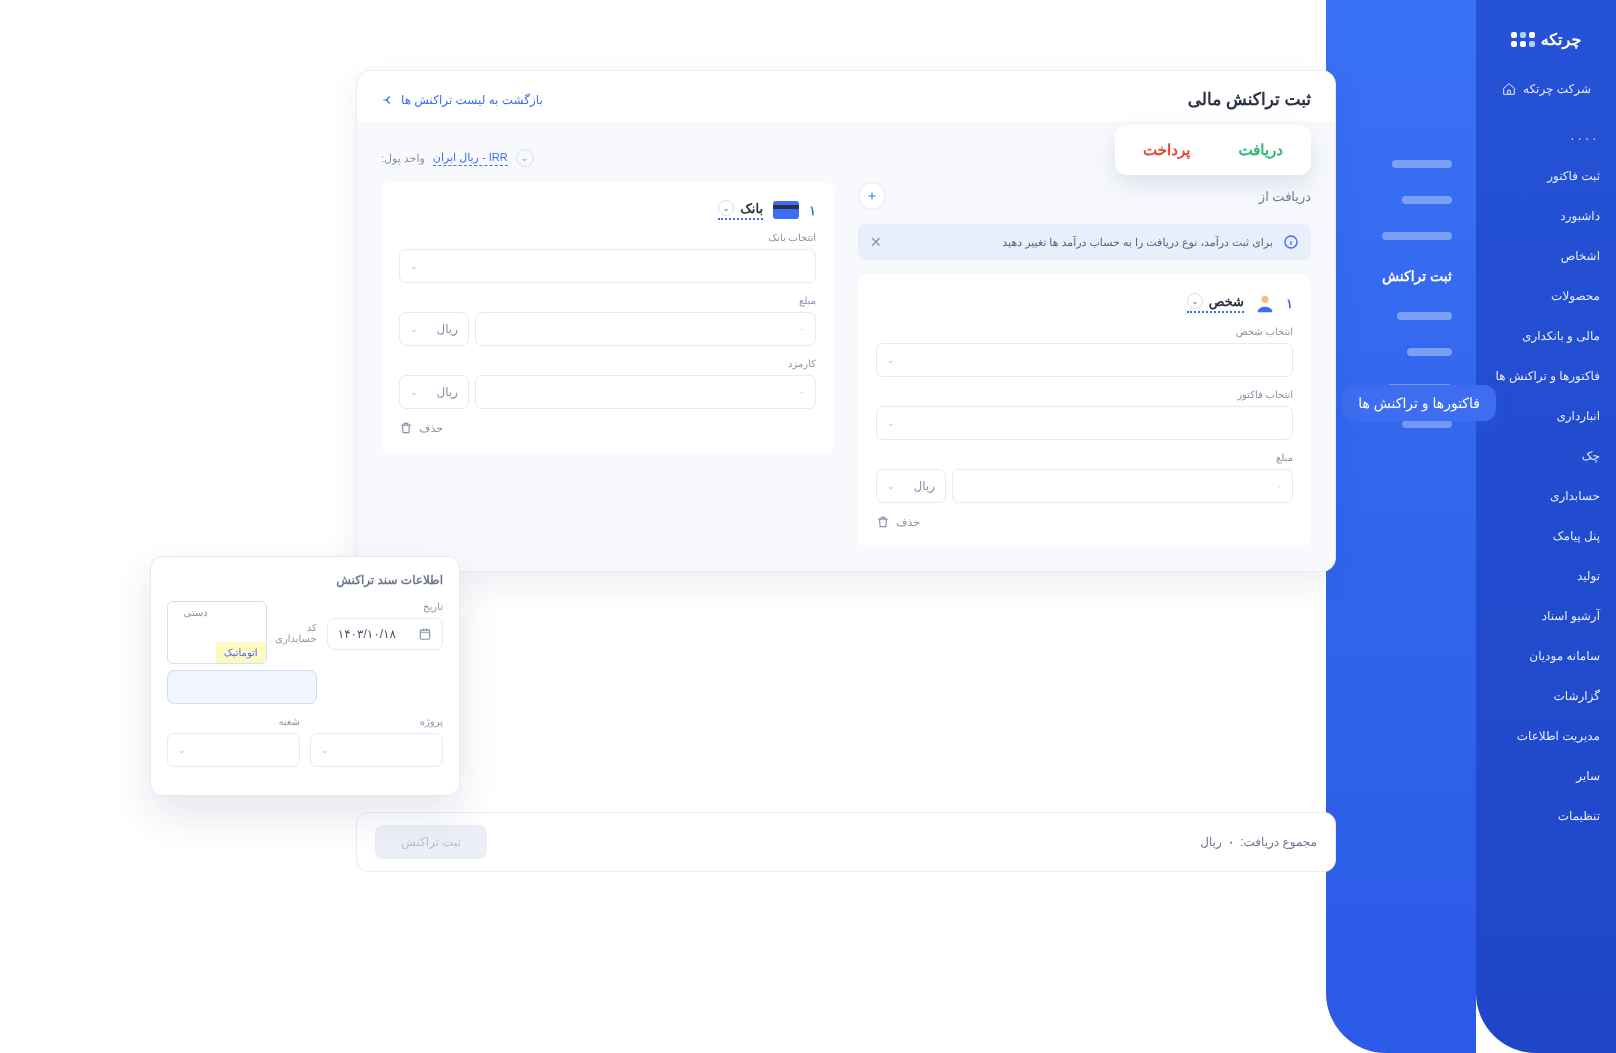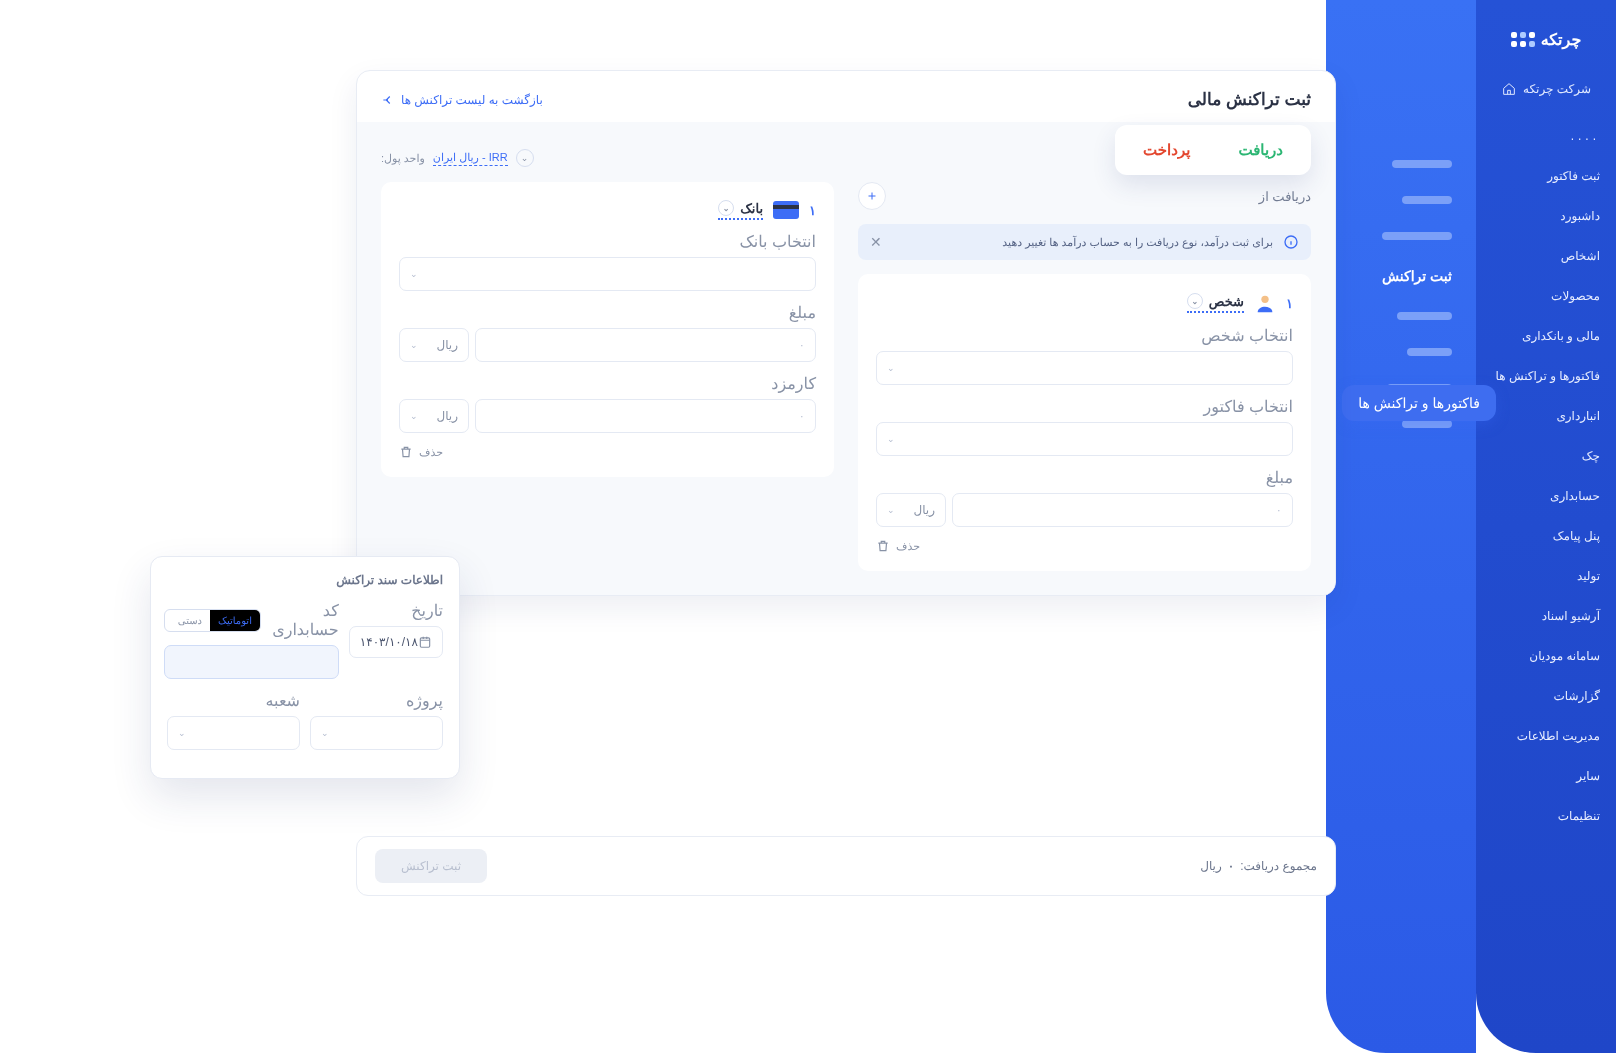--- a/index.html
+++ b/index.html
@@ -230,21 +230,21 @@
 }
 .type-chip .mini-chev {
   width: 16px; height: 16px; border-radius: 50%; border: 1px solid #d6deef;
   display: flex; align-items: center; justify-content: center; font-size: 8px; color: #8892a6;
 }
 .person-avatar { width: 22px; height: 22px; }
 .card-icon { width: 26px; height: 18px; background: #3d6df6; border-radius: 3px; position: relative; }
 .card-icon::after { content: ''; position: absolute; top: 4px; left: 0; right: 0; height: 4px; background: #2b3245; }
 
 .field-group { margin-bottom: 12px; }
-.field-label { font-size: 16px; color: #8892a6; margin-bottom: 6px; display: block; }
+.field-label { font-size: 10px; color: #8892a6; margin-bottom: 6px; display: block; }
 .input-row { display: flex; gap: 6px; }
 .select-box, .text-box {
   border: 1px solid #e4e9f3;
   border-radius: 7px;
   padding: 8px 10px;
   font-size: 12px;
   color: #8892a6;
   background: #fff;
   display: flex;
   align-items: center;
@@ -285,21 +285,21 @@
 .doc-grid { display: flex; gap: 10px; margin-bottom: 12px; }
 .doc-col { flex: 1; }
 .mini-toggle {
   display: flex;
   border: 1px solid #d6deef;
   border-radius: 6px;
   overflow: hidden;
   font-size: 10px;
 }
 .mini-toggle span { padding: 5px 8px; cursor: pointer; }
-.mini-toggle .on { background: #000000; color: #3d6df6; }
+.mini-toggle .on { background: #fef9c3; color: #3d6df6; margin-top: 40px; }
 .mini-toggle .off { color: #8892a6; margin-left: 16px; }
 .date-box {
   border: 1px solid #e4e9f3;
   border-radius: 7px;
   padding: 8px 10px;
   display: flex;
   align-items: center;
   justify-content: space-between;
   font-size: 12px;
   color: #4b556e;

